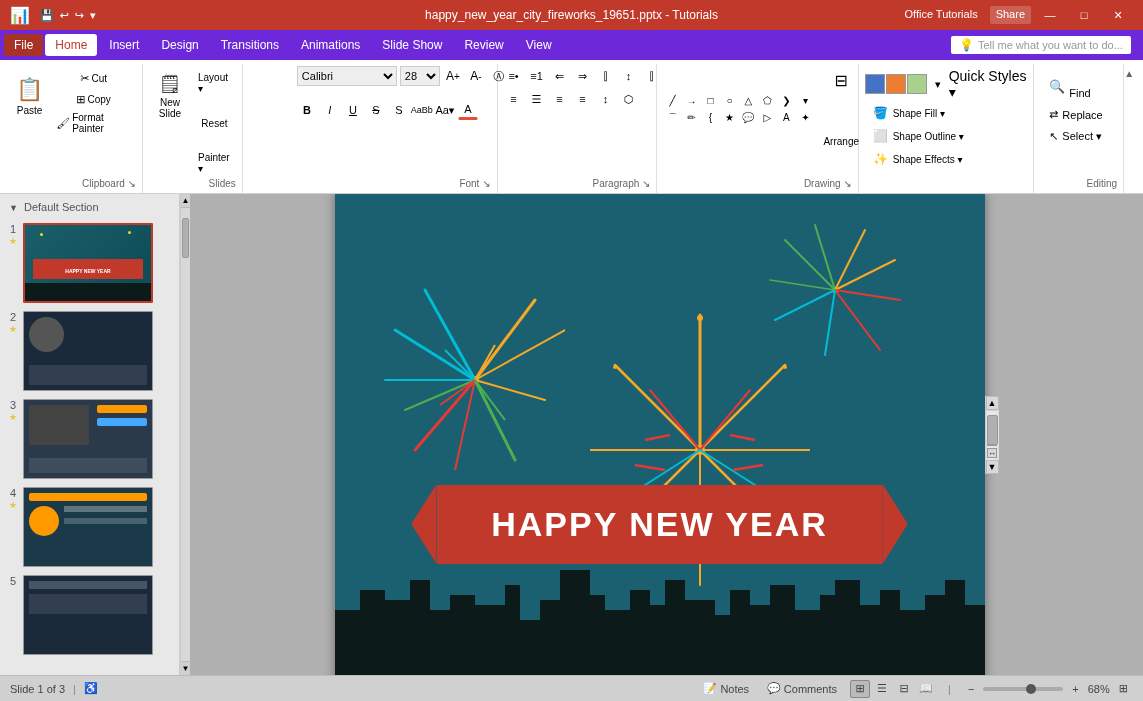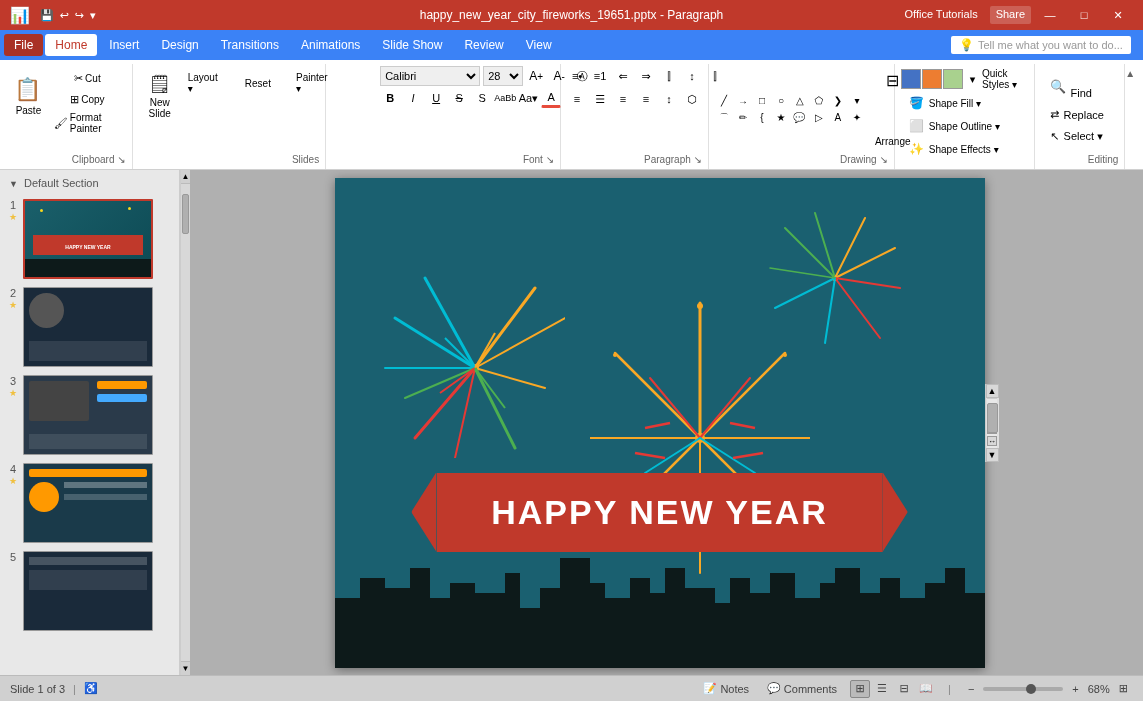--- a/index.html
+++ b/index.html
@@ -15,21 +15,21 @@
       justify-content: space-between;
       padding: 0 10px;
       font-size: 12px;
     }
     .title-bar-left { display: flex; align-items: center; gap: 6px; }
     .title-bar-center { position: absolute; left: 50%; transform: translateX(-50%); font-size: 12px; color: white; }
     .qat-icon { font-size: 11px; cursor: pointer; color: white; }
 
     
     .menu-bar {
-      background: #3b82f6;
+      background: #6d28d9;
       height: 30px;
       display: flex;
       align-items: center;
       padding: 0 4px;
       gap: 2px;
     }
     .menu-item {
       padding: 4px 10px;
       color: white;
       cursor: pointer;
@@ -227,21 +227,21 @@
 <body>
 
 <div class="title-bar">
   <div class="title-bar-left">
     <span style="font-size:16px;margin-right:4px;">📊</span>
     <span class="qat-icon" title="Save">💾</span>
     <span class="qat-icon" title="Undo">↩</span>
     <span class="qat-icon" title="Redo">↪</span>
     <span class="qat-icon" title="Customize">▾</span>
   </div>
-  <div class="title-bar-center">happy_new_year_city_fireworks_19651.pptx - Paragraph</div>
+  <div class="title-bar-center">happy_new_year_city_fireworks_19651.pptx - Tutorials</div>
   <div class="title-controls">
     <span style="font-size:11px;color:white;cursor:pointer;padding:2px 8px;">Office Tutorials</span>
     <span style="font-size:11px;color:white;cursor:pointer;padding:2px 6px;background:rgba(255,255,255,0.2);border-radius:2px;">Share</span>
     <div class="win-btn">—</div>
     <div class="win-btn">□</div>
     <div class="win-btn close">✕</div>
   </div>
 </div>
 
 <div class="menu-bar">
@@ -287,37 +287,37 @@
       </div>
       <div class="ribbon-group-label">Clipboard  ↘</div>
     </div>
 
     <div class="ribbon-group" style="min-width:90px;">
       <div style="display:flex;gap:2px;flex:1;align-items:flex-start;">
         <div class="ribbon-btn large" style="min-width:42px;">
           <span style="font-size:18px;">🗒</span>
           <span style="font-size:10px;text-align:center;">New<br>Slide</span>
         </div>
-        <div style="display:flex;flex-direction:row;gap:17px;padding-top:4px;">
+        <div style="display:flex;flex-direction:column;gap:17px;padding-top:4px;">
           <div class="ribbon-btn small">
               <span style="font-size:10px;">Layout ▾</span>
             </div>
           <div class="ribbon-btn small">
               <span style="font-size:10px;">Reset</span>
             </div>
           <div class="ribbon-btn small">
               <span style="font-size:10px;">Painter ▾</span>
             </div>
         </div>
       </div>
       <div class="ribbon-group-label">Slides</div>
     </div>
 
     <div class="ribbon-group" style="min-width:155px;">
-      <div style="display:flex;flex-direction:column;gap:2px;flex:1;margin-left:48px;">
+      <div style="display:flex;flex-direction:column;gap:14px;flex:1;margin-left:48px;">
         <div class="font-row">
           <select class="font-select"><option>Calibri</option></select>
           <select class="font-size-select"><option>28</option></select>
           <div class="small-btn" style="font-size:12px;">A<sup>+</sup></div>
           <div class="small-btn" style="font-size:12px;">A<sub>-</sub></div>
           <div class="small-btn">Ⓐ</div>
         </div>
         <div class="font-row">
           <div class="small-btn" style="font-weight:bold;">B</div>
           <div class="small-btn" style="font-style:italic;">I</div>
@@ -389,21 +389,21 @@
 
     <div class="ribbon-group" style="min-width:120px;">
       <div style="display:flex;flex-direction:column;gap:3px;flex:1;padding-top:2px;">
         <div style="display:flex;gap:2px;align-items:center;">
           <div style="display:flex;gap:1px;">
             <div style="width:20px;height:20px;background:#4472c4;border:1px solid #999;cursor:pointer;"></div>
             <div style="width:20px;height:20px;background:#ed7d31;border:1px solid #999;cursor:pointer;"></div>
             <div style="width:20px;height:20px;background:#a9d18e;border:1px solid #999;cursor:pointer;"></div>
           </div>
           <div class="small-btn" style="height:20px;">▾</div>
-          <span style="font-size:10px;">Quick Styles ▾</span>
+          <span style="font-size:14px;">Quick Styles ▾</span>
         </div>
         <div class="edit-btn">
           <span style="font-size:12px;">🪣</span>
           <span style="font-size:10px;">Shape Fill ▾</span>
         </div>
         <div class="edit-btn">
           <span style="font-size:12px;">⬜</span>
           <span style="font-size:10px;">Shape Outline ▾</span>
         </div>
         <div class="edit-btn">

